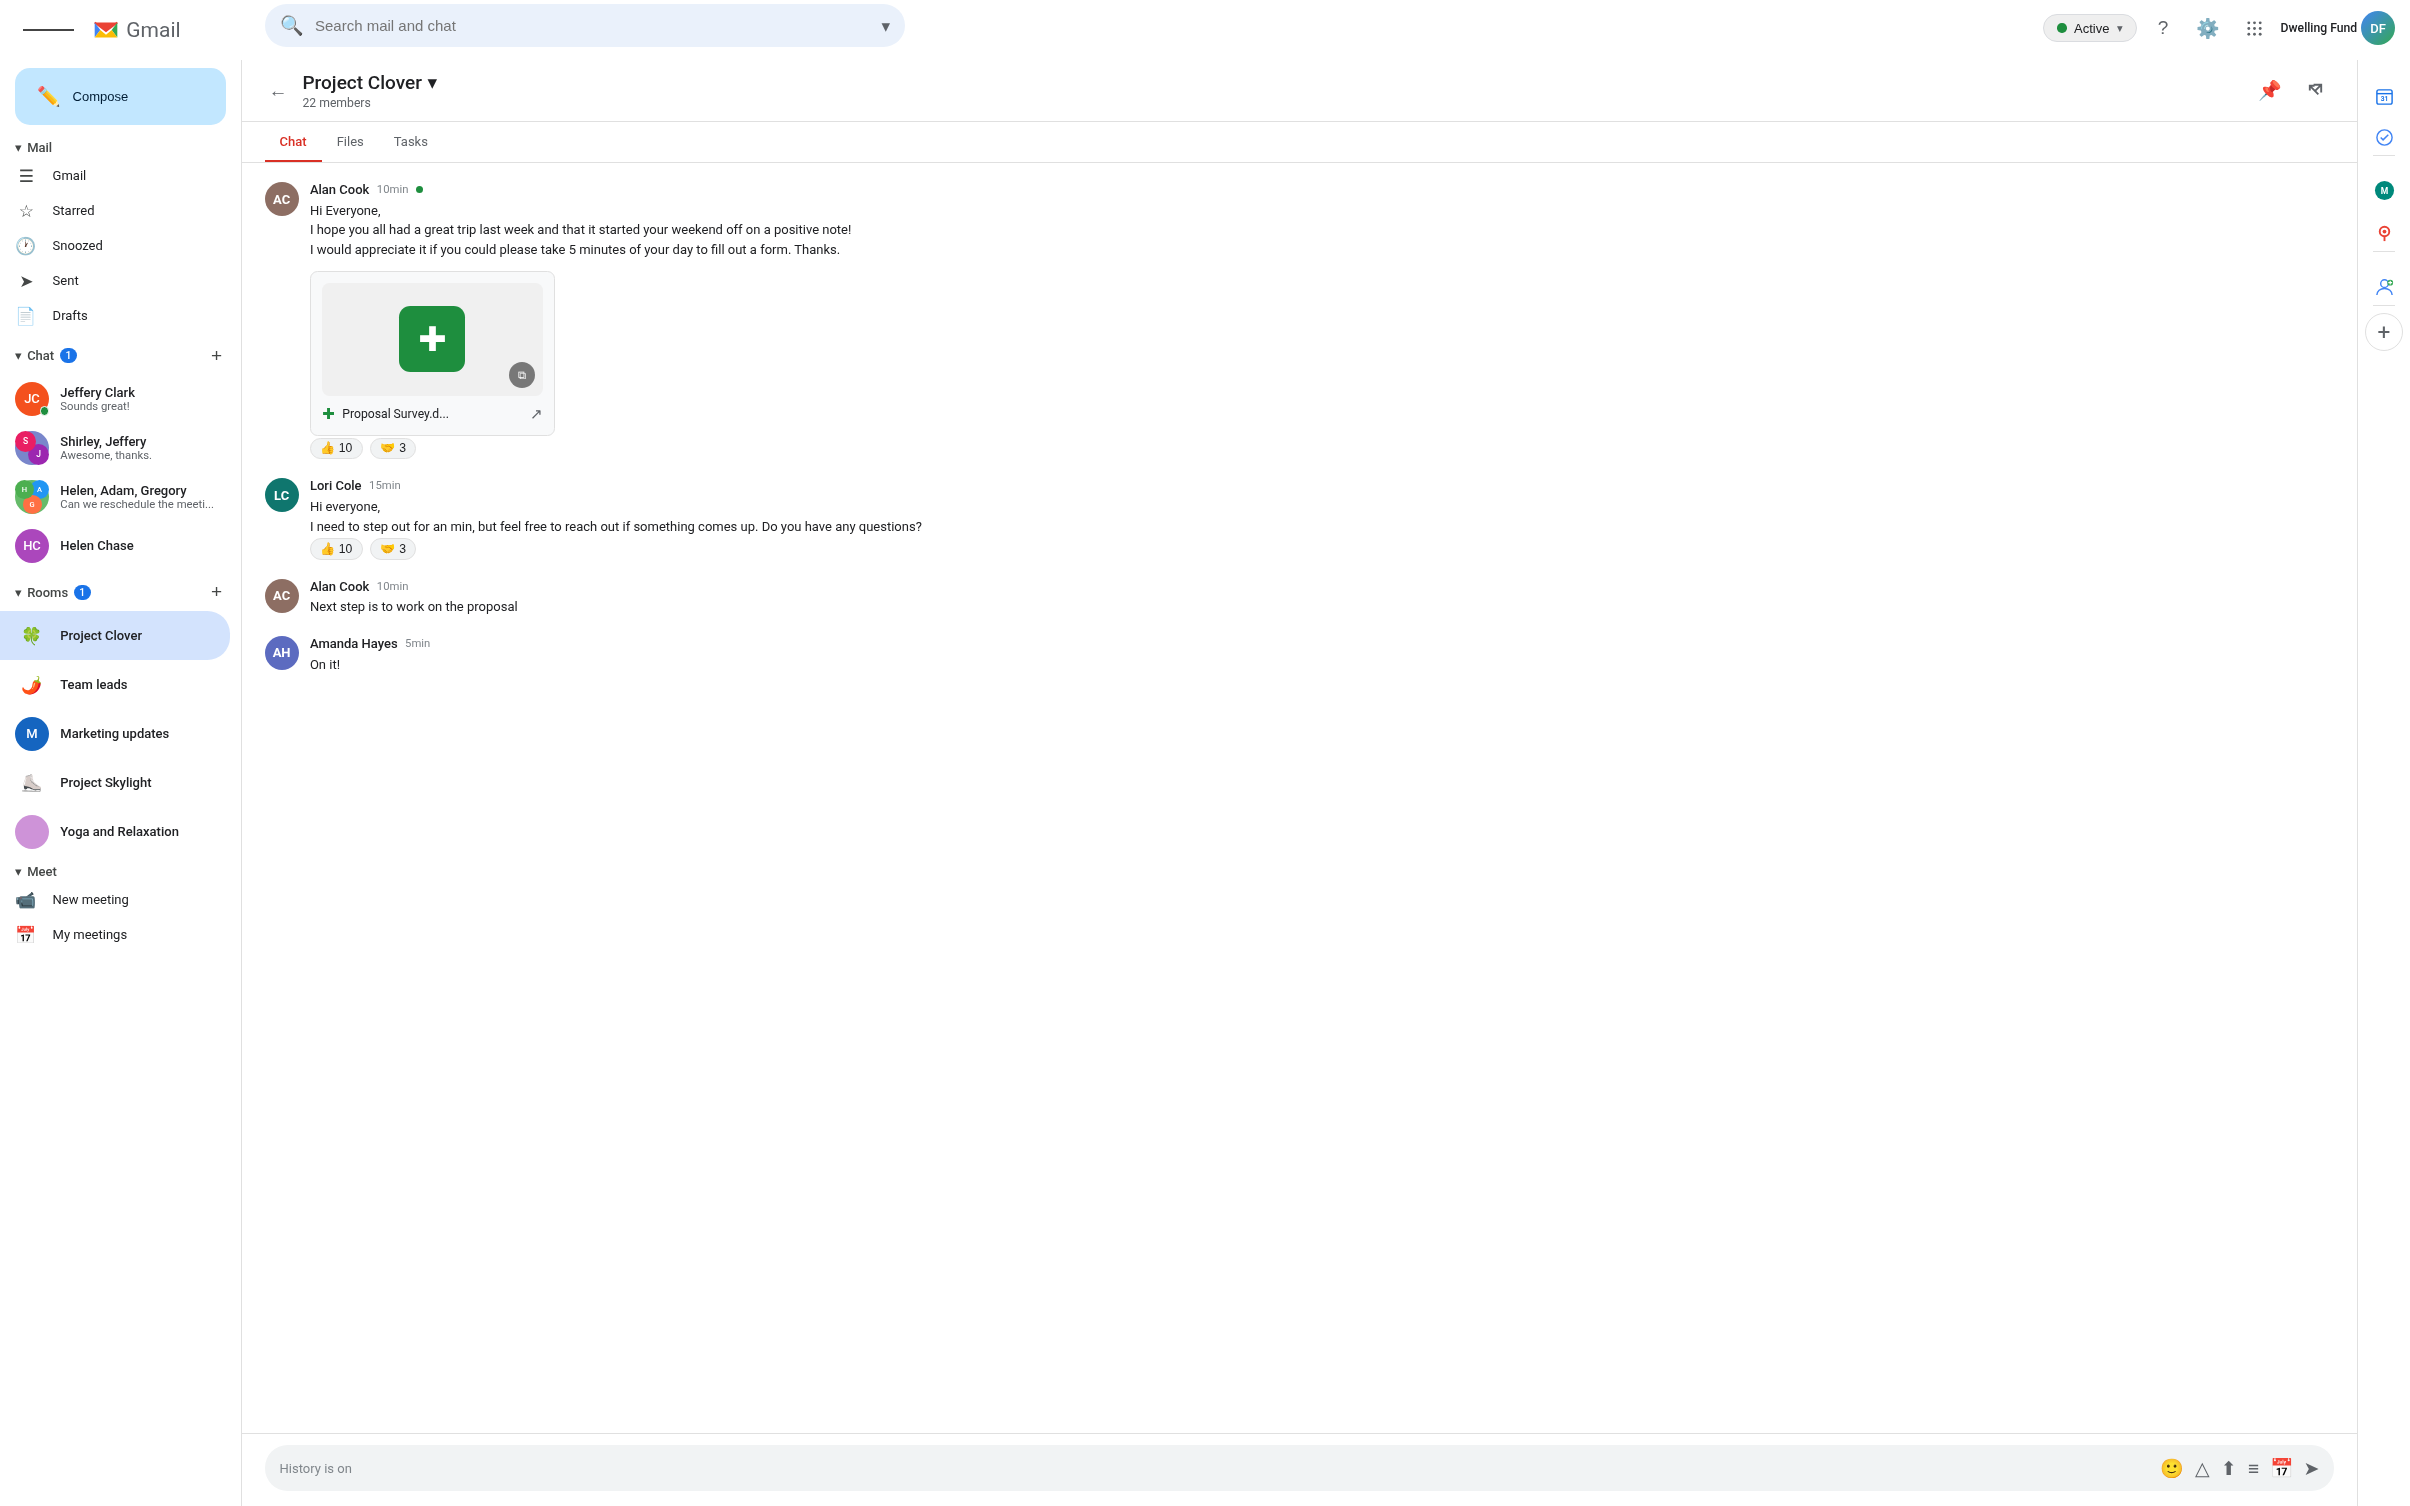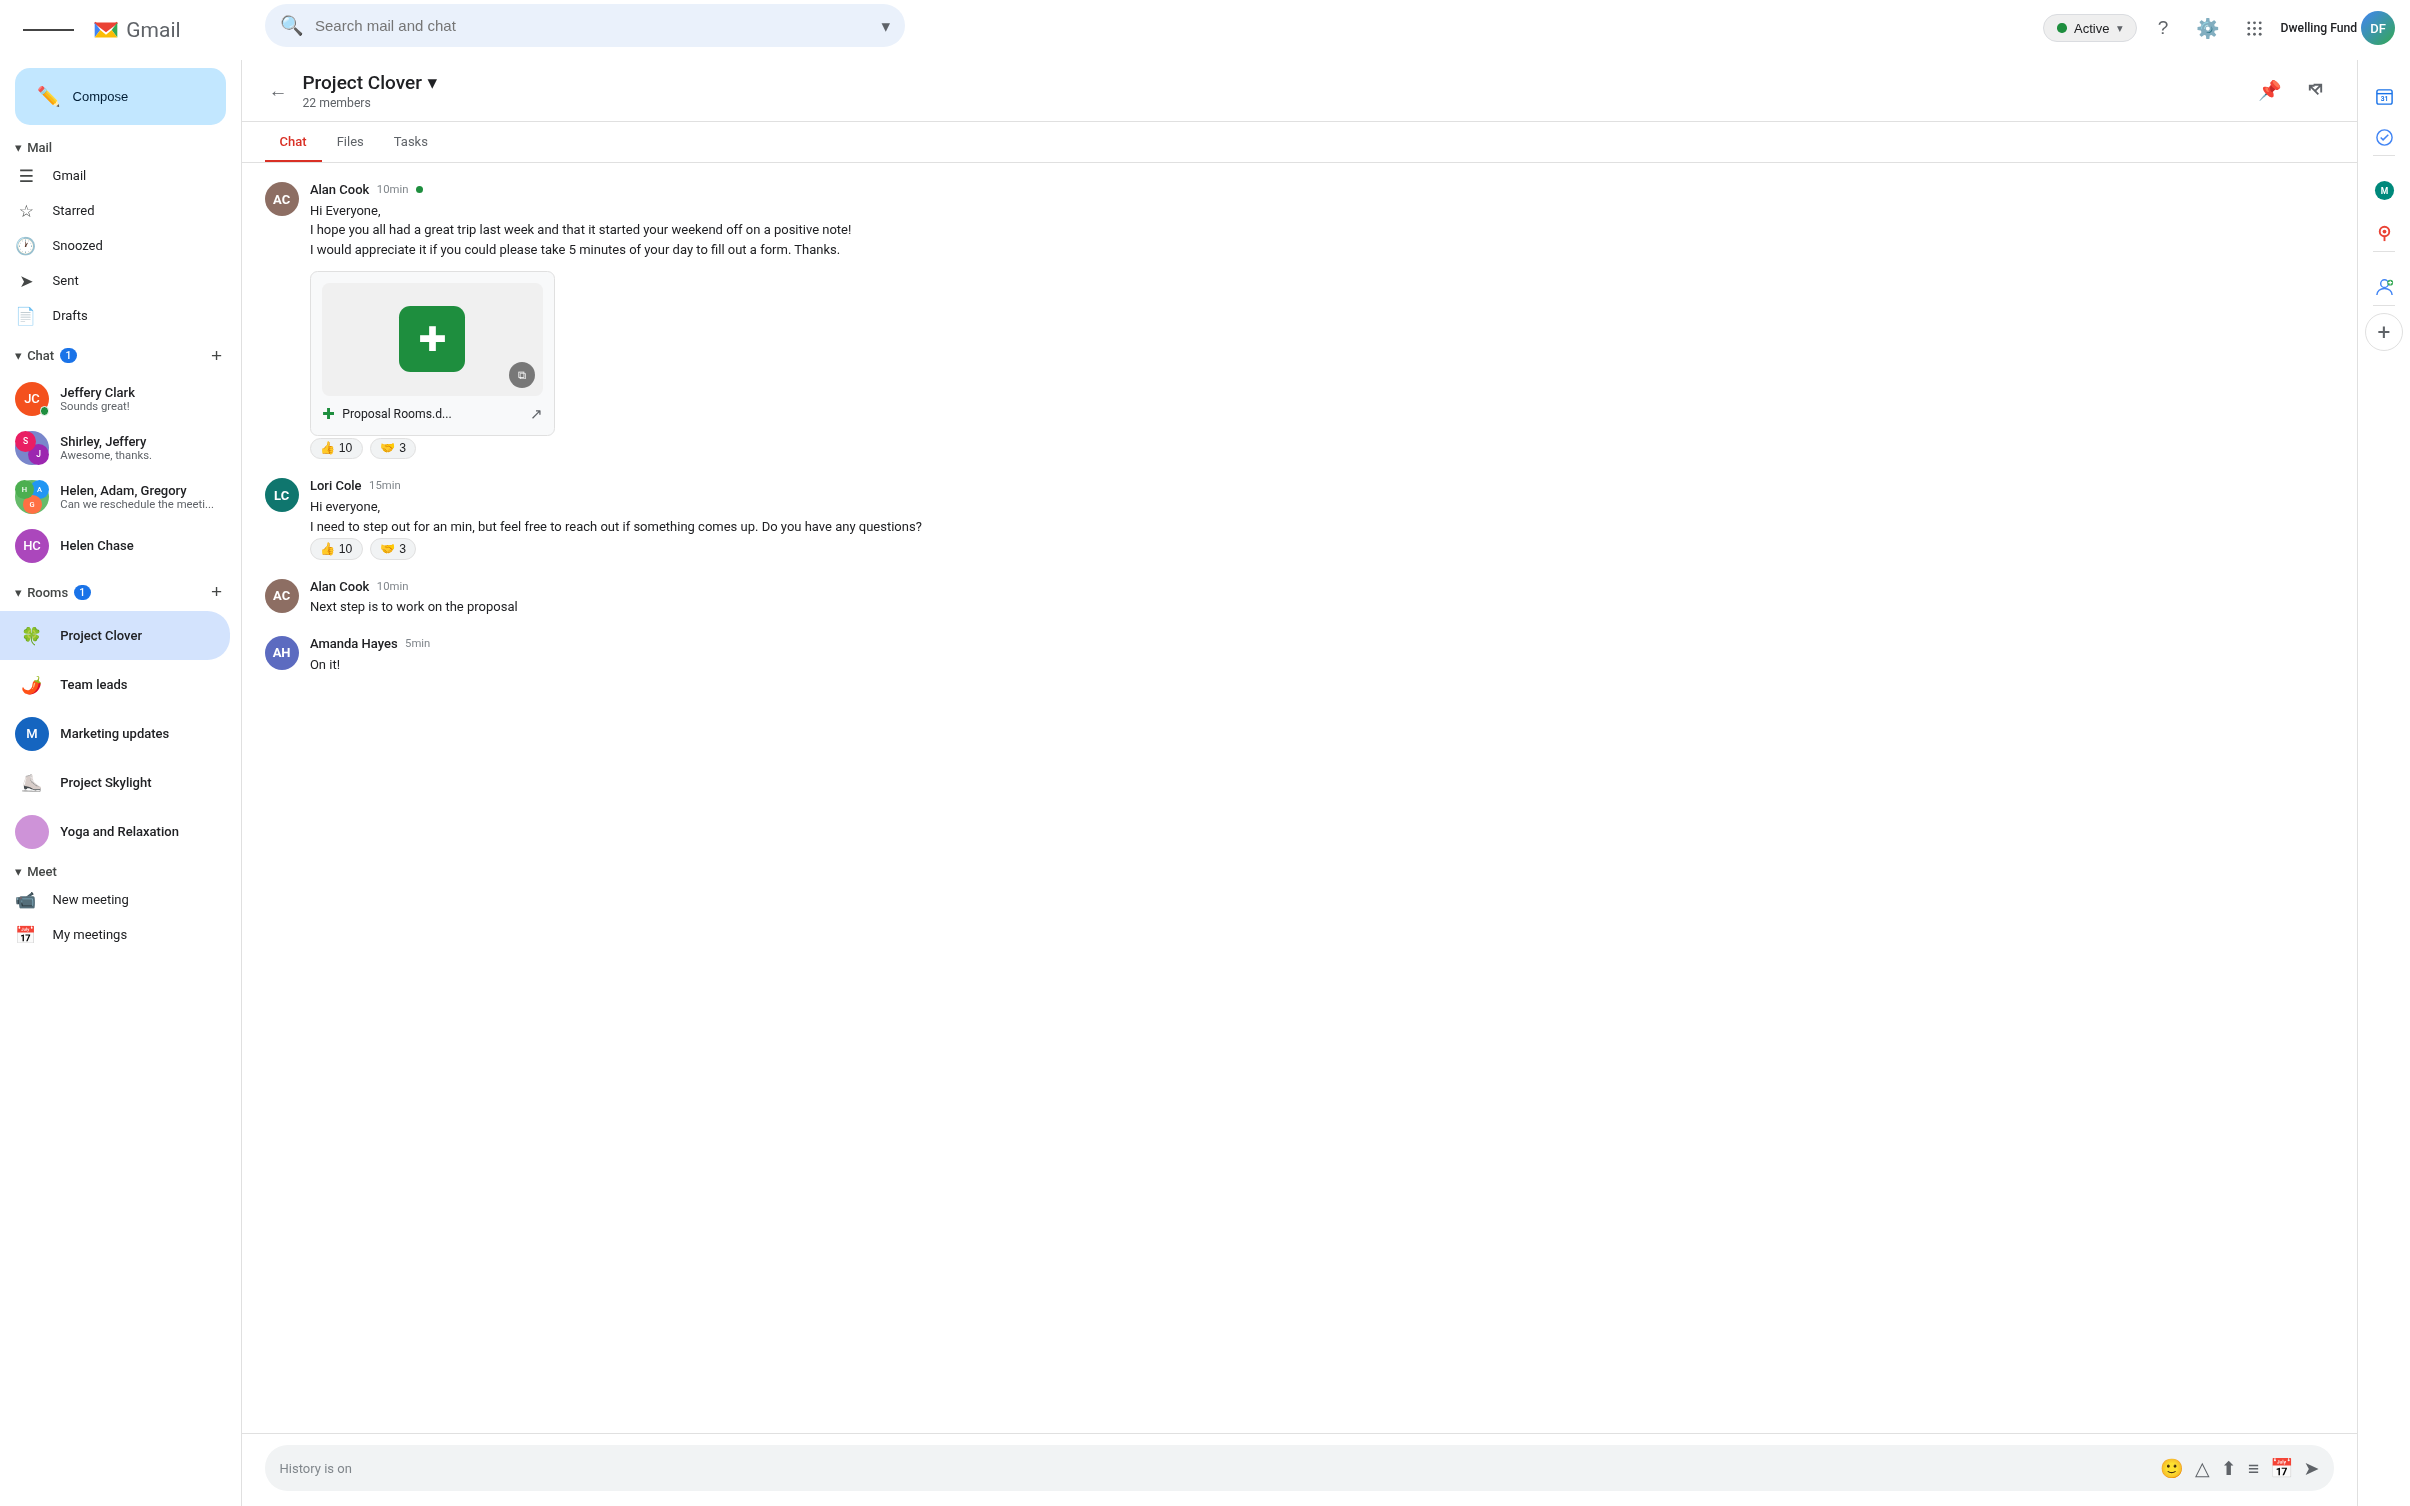--- a/index.html
+++ b/index.html
@@ -348,21 +348,21 @@
 
           <div class="file-card">
             <div class="file-preview">
               <div class="green-form-icon">
                 <span>✚</span>
               </div>
               <div class="file-copy-icon">⧉</div>
             </div>
             <div class="file-info">
               <span class="file-form-icon">✚</span>
-              <span class="file-name">Proposal Rooms.d...</span>
+              <span class="file-name">Proposal Survey.d...</span>
               <span class="file-open">↗</span>
             </div>
           </div>
 
           <div class="reactions">
             <button class="reaction-btn">👍 10</button>
             <button class="reaction-btn">🤝 3</button>
           </div>
         </div>
       </div>

